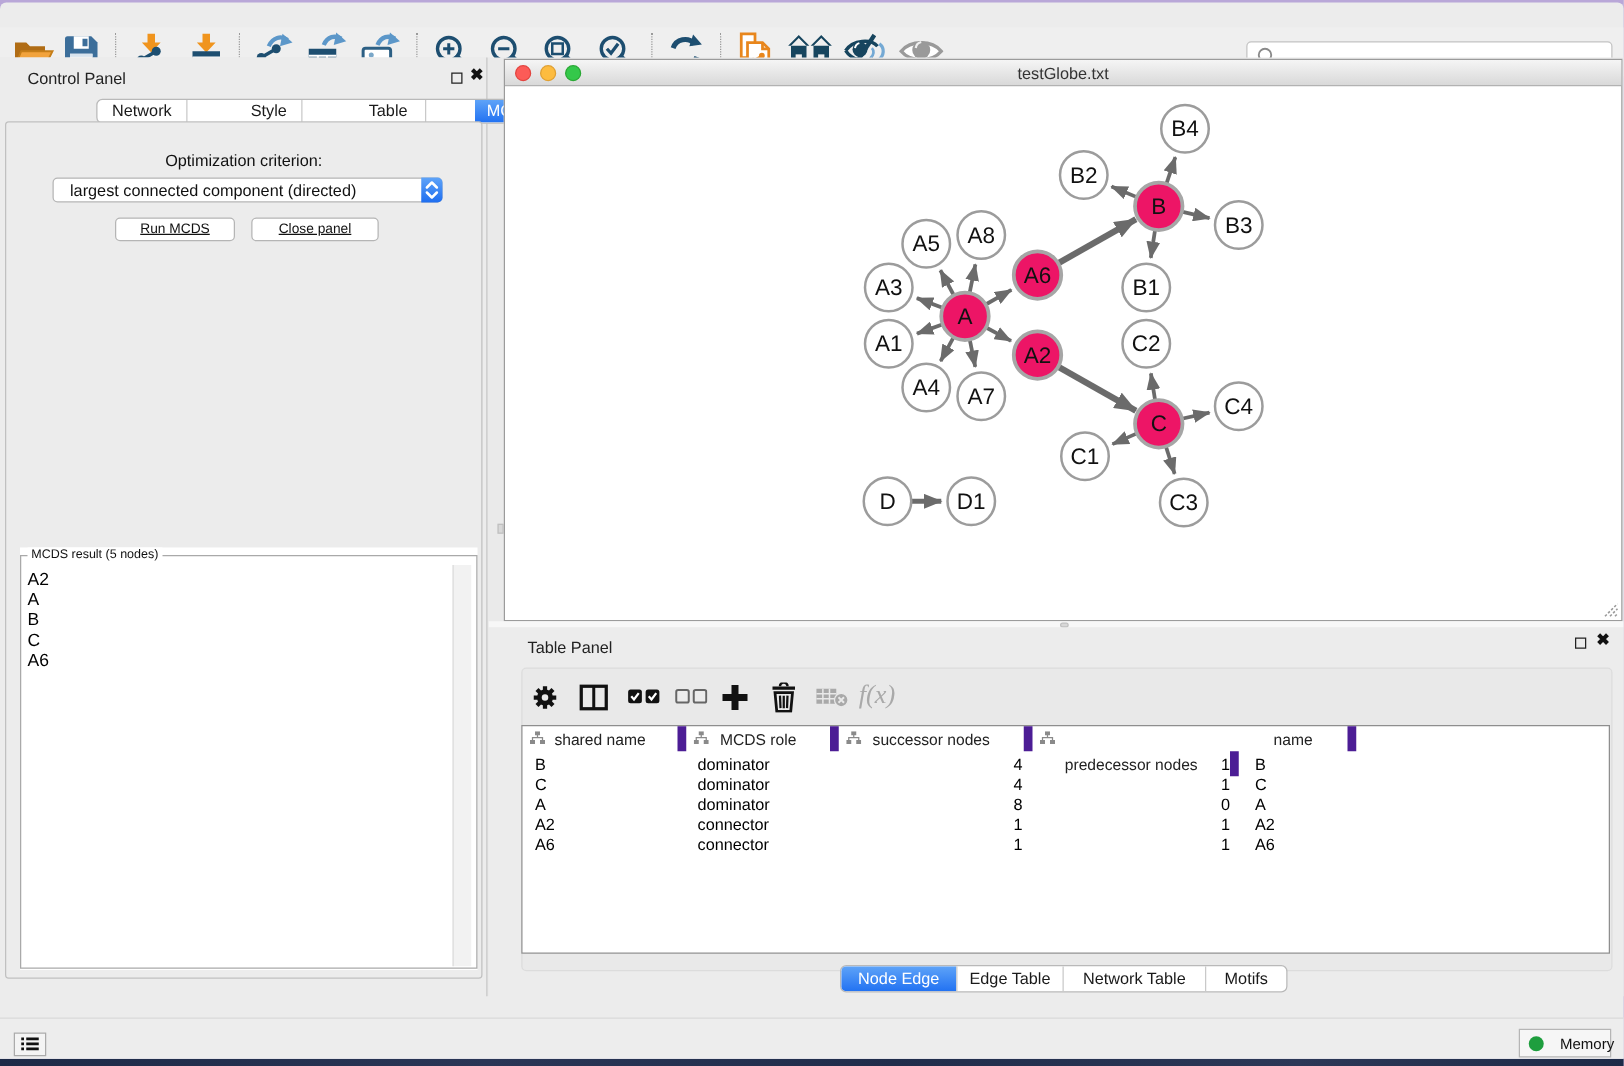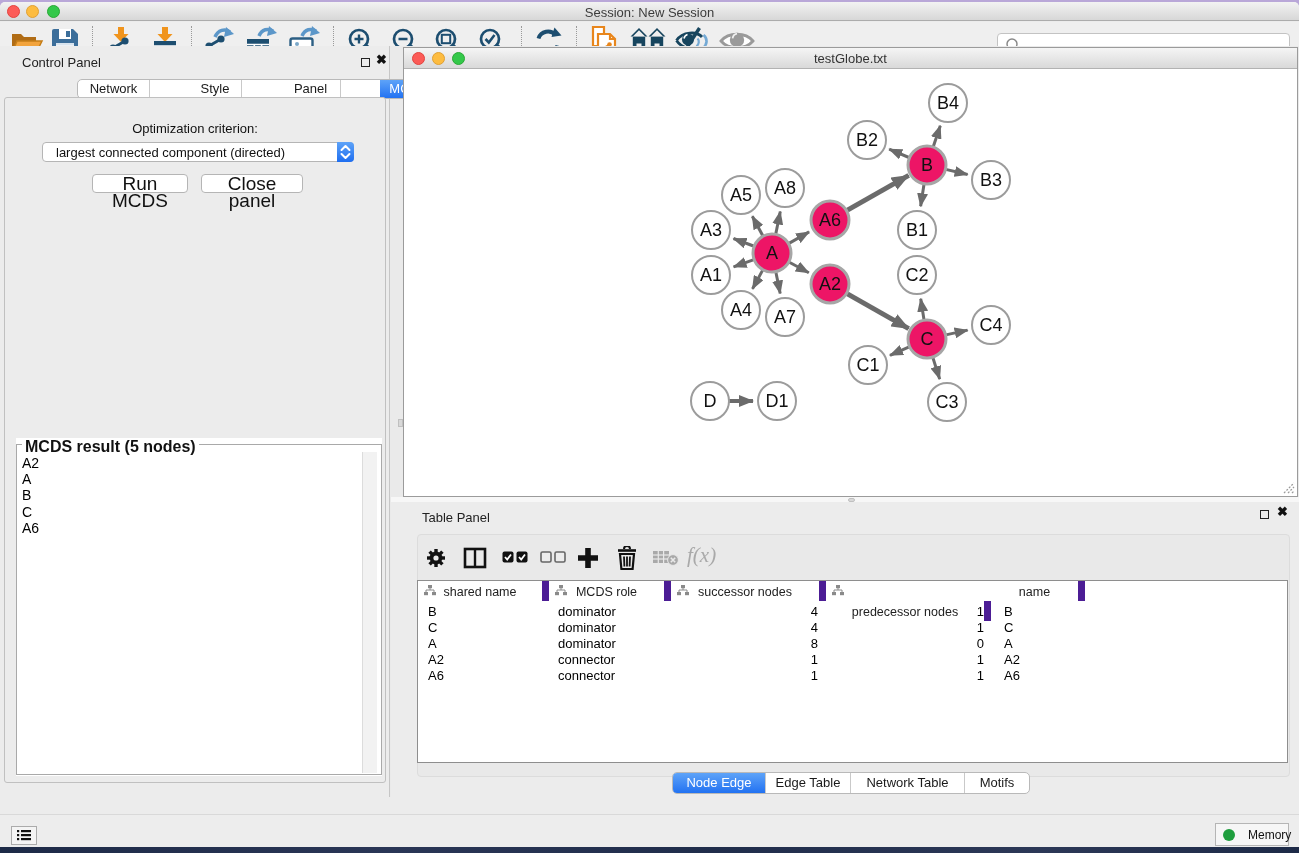--- a/index.html
+++ b/index.html
@@ -31,24 +31,24 @@
 .seg div { font-size:13px; color:#1a1a1a; text-align:center; line-height:18px; height:18px; border-right:1px solid #c9c9c9; }
 .seg div:last-child { border-right:none; }
 .seg .on { background:linear-gradient(#5ea3f8,#2272f2); color:#fff; }
 #cptabs { left:77px; top:33px;gap:39px; }
 #cptabs .s1 { width:72px; } #cptabs .s2 { width:53px; } #cptabs .s3 { width:60px; } #cptabs .s4 { width:57px; }
 #cpbody { position:absolute; left:4px; top:51px; width:382px; height:686px; border:1px solid #c0c0c0; border-radius:3px; background:#ececec; }
 #optlabel { position:absolute; left:0; top:23px; width:100%; text-align:center; font-size:13px; color:#111; }
 #dropdown { position:absolute; left:37px; top:44px; width:312px; height:20px; background:#fff; border:1px solid #b5b5b5; border-radius:4px; }
 #dropdown .txt { position:absolute; left:13px; top:2px; font-size:13px; color:#111; }
 #dropdown .step { position:absolute; right:-1px; top:-1px; width:17px; height:20px; background:linear-gradient(#5ea3f8,#1e6ef0); border-radius:0 4px 4px 0; }
-.btn { position:absolute; height:19px; background:#fff; border:1px solid #b5b5b5; border-radius:4px; font-size:19px; color:#111; text-align:center; line-height:17px; }
+.btn { position:absolute; height:19px; background:#fff; border:1px solid #b5b5b5; border-radius:4px; font-size:11px; color:#111; text-align:center; line-height:17px;text-decoration:underline; }
 #fieldset { position:absolute; left:11px; top:340px; width:366px; height:338px; background:#fff; }
 #fieldset .fsb { position:absolute; left:0; top:6px; width:100%; height:331px; border:1px solid #a9a9a9; z-index:1; }
-#fieldset .fsl { position:absolute; left:6px; top:0; z-index:2; background:#fff; padding:0 3px; font-size:16px; color:#111;font-weight:bold; }
+#fieldset .fsl { position:absolute; left:6px; top:0; z-index:2; background:#fff; padding:0 3px; font-size:10px; color:#111; }
 #fieldset .list { position:absolute; left:4px; top:1px; width:358px; height:336px; background:#fff; padding-top:16px; padding-left:2px; }
 #fieldset .list div { font-size:14px; color:#000; height:16.2px; line-height:16.2px; }
 #fieldset .sbar { position:absolute; right:5px; top:14px; width:15px; height:321px; background:#f2f2f2; border-left:1px solid #dcdcdc; }
 
 #netwin { position:absolute; left:403px; top:1px; width:895px; height:450px; background:#fff; border:1px solid #9b9b9b; }
 #nethead { position:absolute; left:0; top:0; width:100%; height:21px; background:linear-gradient(#f5f5f5,#d9d9d9); border-bottom:1px solid #b2b2b2; }
 #nethead .t1 { left:8px; top:4px; background:#fc5b57; border:1px solid #e2443f; }
 #nethead .t2 { left:28px; top:4px; background:#fdbc40; border:1px solid #e0a033; }
 #nethead .t3 { left:48px; top:4px; background:#34c84a; border:1px solid #2aa835; }
 #nettitle { position:absolute; top:3px; left:0; width:100%; text-align:center; font-size:13px; color:#333; }
@@ -72,26 +72,20 @@
 #statusbar { position:absolute; left:0; top:812px; width:100%; height:33px; background:#ededed; border-top:1px solid #d9d9d9; }
 #listbtn { position:absolute; left:11px; top:11px; width:26px; height:19px; background:#f4f4f4; border:1px solid #ababab; }
 #membtn { position:absolute; left:1215px; top:8px; width:74px; height:23px; background:#f6f6f6; border:1px solid #b5b5b5; font-size:12px; color:#111; }
 #membtn .dot { position:absolute; left:7px; top:5px; width:12px; height:12px; border-radius:50%; background:#1e9e3e; }
 #membtn .lbl { position:absolute; left:32px; top:4px; }
 </style>
 </head>
 <body>
 <div id="deskbot"></div>
 <div id="win">
-  <div id="titlebar">
-    <div class="tl t1"></div>
-      <div class="tl t2"></div>
-      <div class="tl t3"></div>
-    <div id="titletext">Session: New Session</div>
-  </div>
   <div id="toolbar">
     <div class="tbsep" style="left:92px"></div>
     <div class="tbsep" style="left:191px"></div>
     <div class="tbsep" style="left:333px"></div>
     <div class="tbsep" style="left:521px"></div>
     <div class="tbsep" style="left:576px"></div>
     <svg class="tbi" style="left:8px" viewBox="0 0 36 36">
       <path d="M4,10 L13,10 L16,13 L28,13 L28,17 L4,17 Z" fill="#b06c15"></path>
       <rect x="4" y="14" width="24" height="15" fill="#b06c15"></rect>
       <path d="M9,17 L34,17 L28,29 L4,29 Z" fill="#f2a33c" stroke="#c57d17" stroke-width="1.5"></path>
@@ -223,21 +217,21 @@
       </div>
   </div>
   <div id="content">
     <div id="cpanel">
       <div id="cphead">Control Panel</div>
       <div class="panebtn" style="left:361px"></div>
       <div class="panex" style="left:376px">✖</div>
       <div class="seg" id="cptabs">
         <div class="s1">Network</div>
           <div class="s2">Style</div>
-          <div class="s3">Panel</div>
+          <div class="s3">Table</div>
           <div class="s4 on">MCDS</div>
       </div>
       <div id="cpbody">
         <div id="dropdown">
           <div class="txt">largest connected component (directed)</div>
           <div class="step"><svg width="17" height="20">
                 <path d="M4.5 8 L8.5 4 L12.5 8" fill="none" stroke="#fff" stroke-width="2" stroke-linecap="round" stroke-linejoin="round"></path>
                 <path d="M4.5 12 L8.5 16 L12.5 12" fill="none" stroke="#fff" stroke-width="2" stroke-linecap="round" stroke-linejoin="round"></path>
               </svg></div>
         </div>

